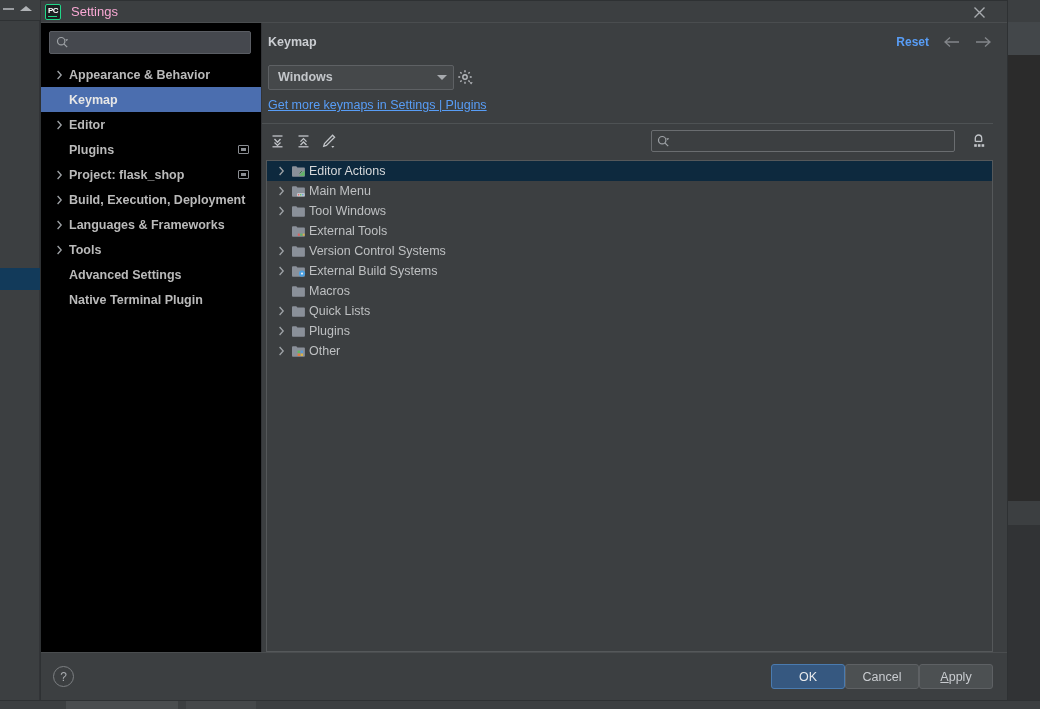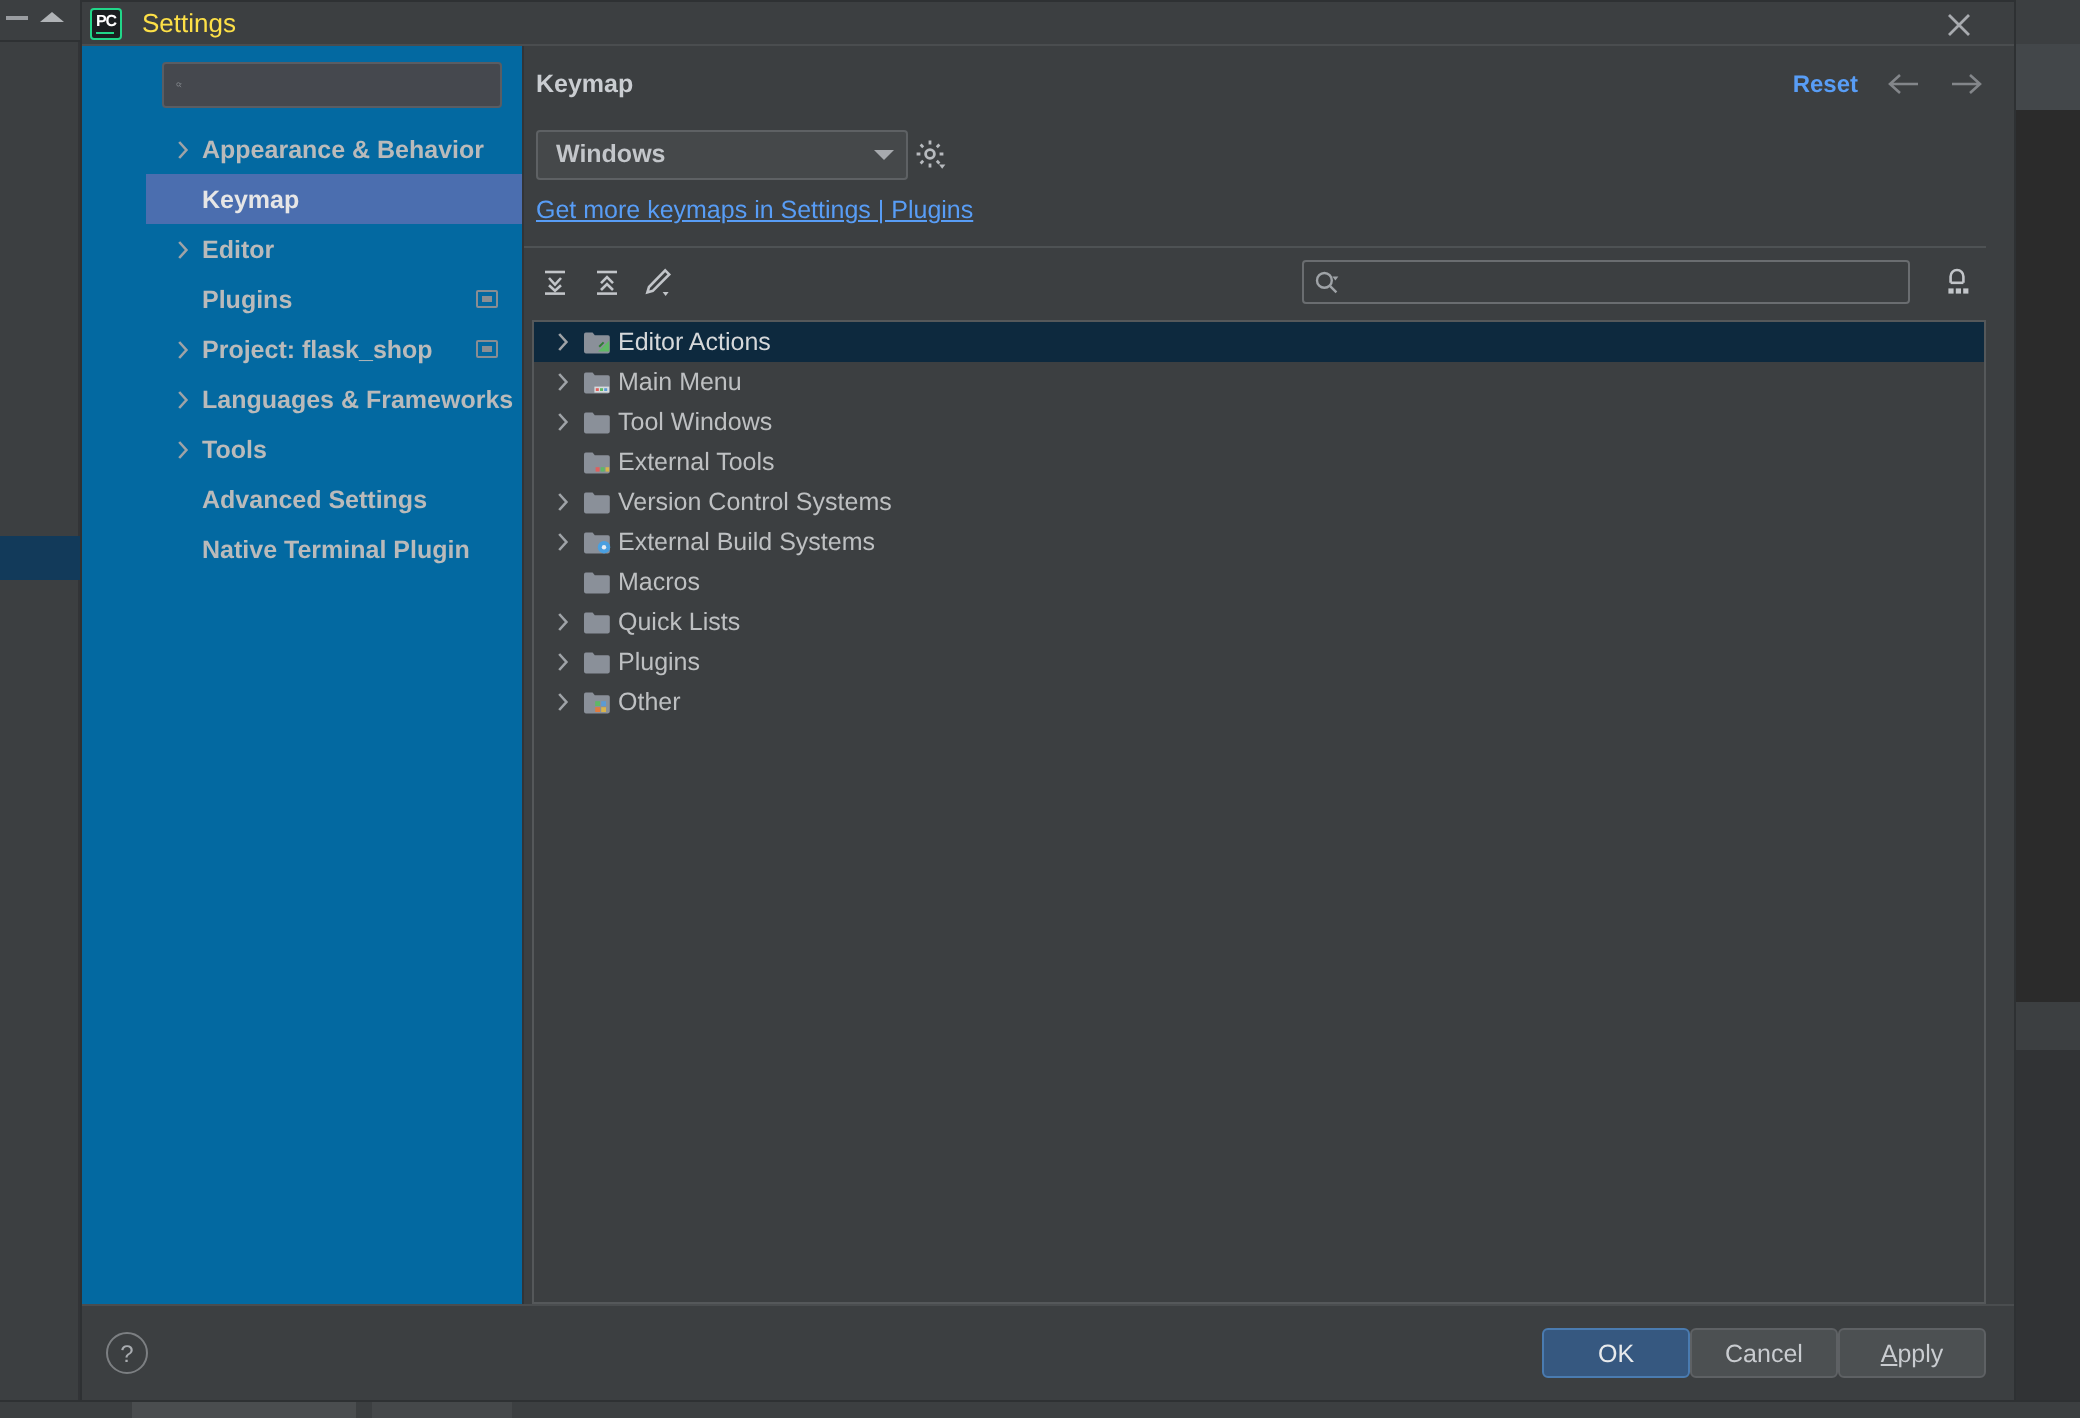--- a/index.html
+++ b/index.html
@@ -89,38 +89,37 @@
   }
   .pc-icon span {
     font-size: 8px; font-weight: bold; color: #ffffff;
     letter-spacing: -0.5px; line-height: 8px; margin-top: -2px;
   }
   .pc-icon::after {
     content: ""; position: absolute; left: 2px; bottom: 1.5px;
     width: 9px; height: 1.5px; background: #21D789;
   }
   .title-text {
-    margin-left: 10px; font-size: 13px; color: #fde047;
+    margin-left: 10px; font-size: 13px; color: #f9a8d4;
   }
   .win-close {
     position: absolute; right: 14px; top: 0; height: 22px; width: 28px;
     display: flex; align-items: center; justify-content: center;
     cursor: default;
   }
   .win-close svg { display: block; }
 
   
   .dlg-body { flex: 1 1 auto; display: flex; min-height: 0; }
 
   
   .sidebar {
-    width: 221px; flex: 0 0 221px; background: #0369a1;
+    width: 221px; flex: 0 0 221px; background: #000000;
     display: flex; flex-direction: column;
     border-right: 1px solid #323437;
-    padding-left: 32px;
   }
   .sb-search-wrap { padding: 8px 10px 6px 8px; }
   .sb-search {
     height: 23px; background: #45484E; border: 1px solid #5A5D63;
     border-radius: 2px; display: flex; align-items: center; padding-left: 6px;
   }
   .sb-search input {
     flex: 1; background: transparent; border: none; outline: none;
     color: #BBBBBB; font-size: 12px; font-family: "Liberation Sans", sans-serif;
     padding-left: 4px;
@@ -346,20 +345,28 @@
             </span>
             <span class="sb-label">Project: flask_shop</span>
             <span class="sb-badge"></span>
           </div>
           <div class="sb-item">
             <span class="sb-arrow">
               <svg width="7" height="10" viewBox="0 0 7 10">
                 <path d="M1.6 1 L5.2 5 L1.6 9" stroke="#9FA3A7" stroke-width="1.3" fill="none"></path>
               </svg>
             </span>
+            <span class="sb-label">Build, Execution, Deployment</span>
+          </div>
+          <div class="sb-item">
+            <span class="sb-arrow">
+              <svg width="7" height="10" viewBox="0 0 7 10">
+                <path d="M1.6 1 L5.2 5 L1.6 9" stroke="#9FA3A7" stroke-width="1.3" fill="none"></path>
+              </svg>
+            </span>
             <span class="sb-label">Languages &amp; Frameworks</span>
           </div>
           <div class="sb-item">
             <span class="sb-arrow">
               <svg width="7" height="10" viewBox="0 0 7 10">
                 <path d="M1.6 1 L5.2 5 L1.6 9" stroke="#9FA3A7" stroke-width="1.3" fill="none"></path>
               </svg>
             </span>
             <span class="sb-label">Tools</span>
           </div>

